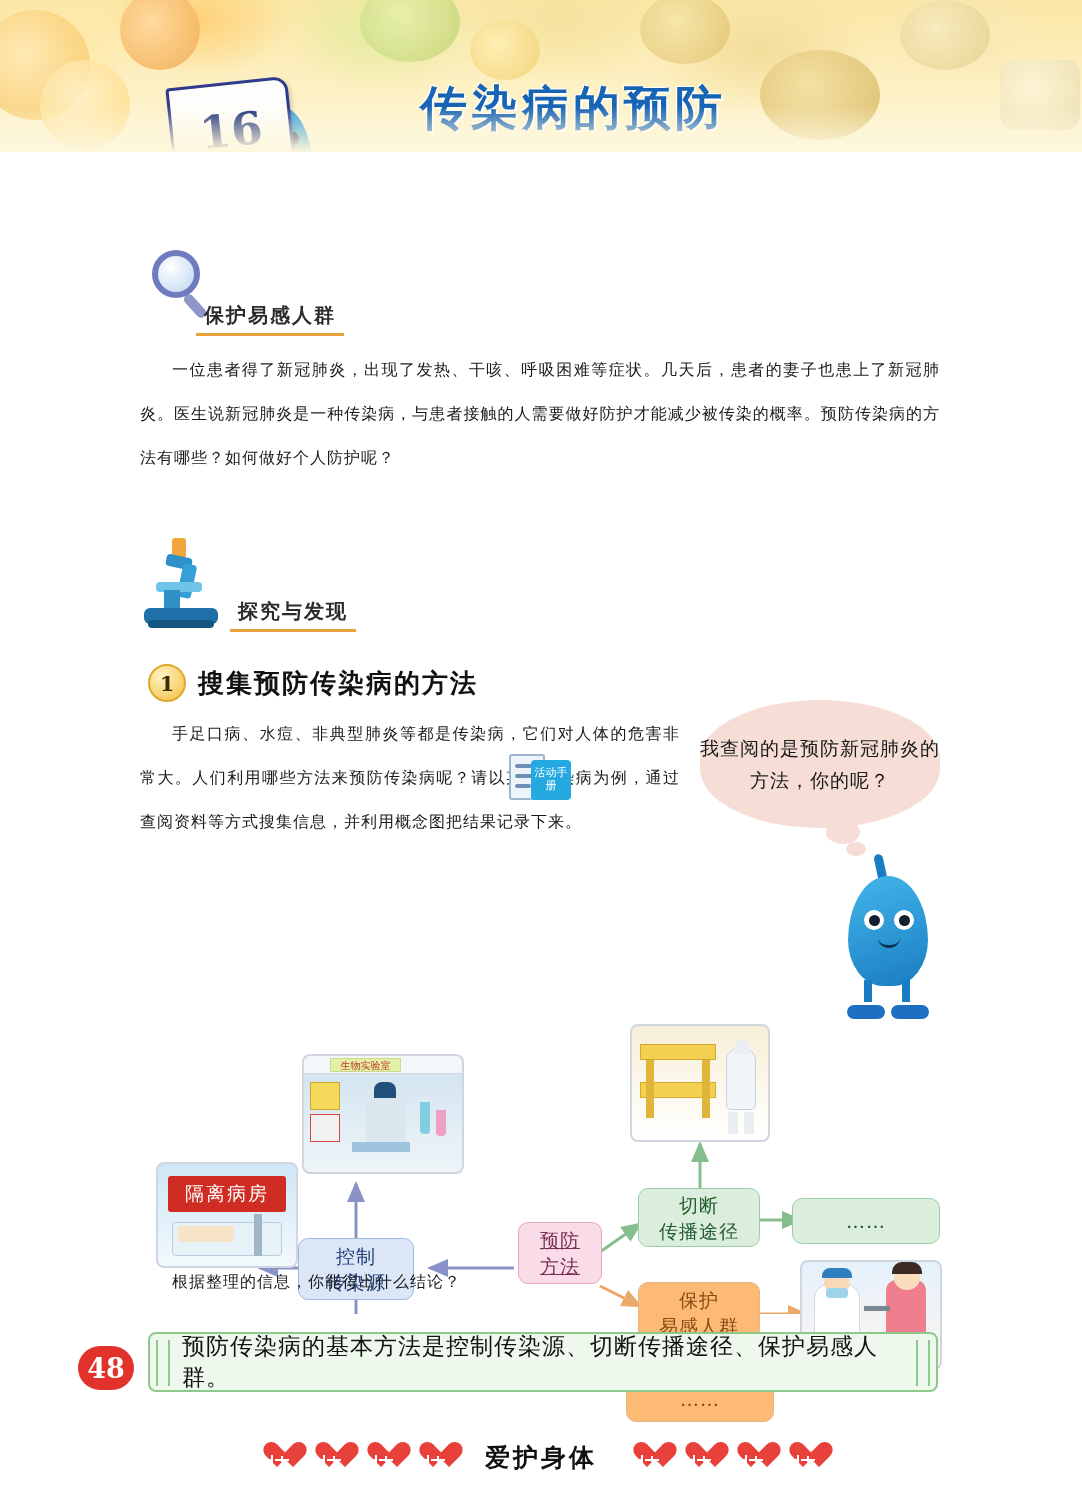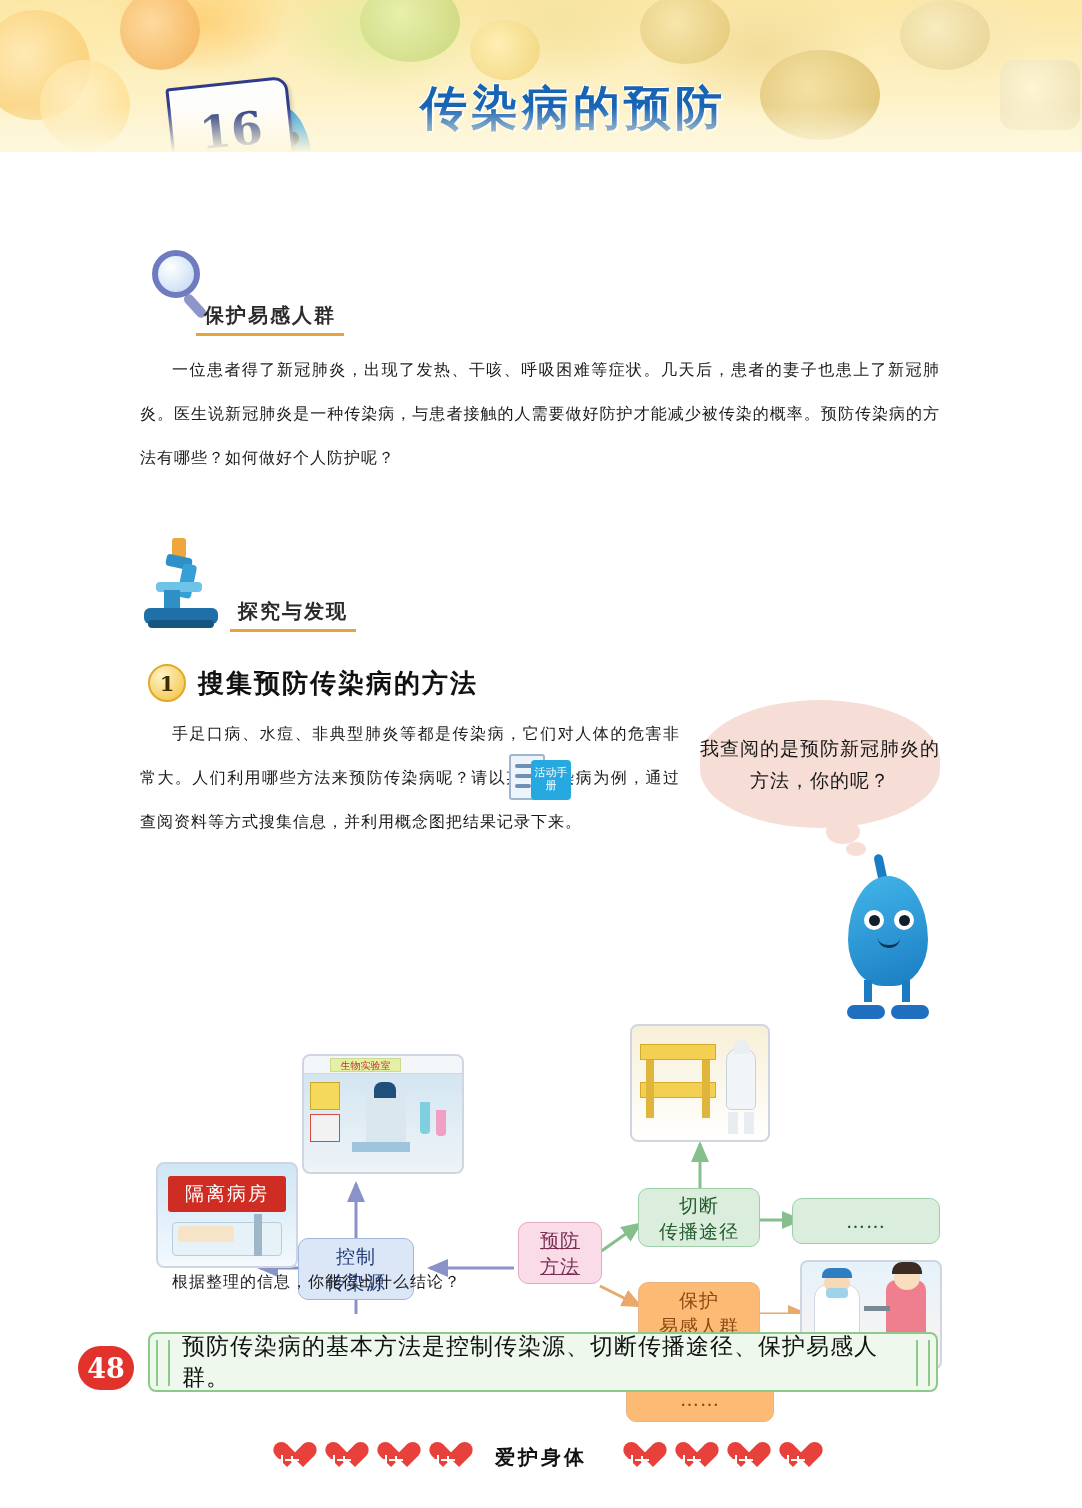--- a/index.html
+++ b/index.html
@@ -171,21 +171,21 @@
   #pagenum {
     position:absolute; left:78px; top:1194px; width:56px; height:44px;
     background:#e2322c; border-radius:26px;
     display:flex; align-items:center; justify-content:center;
     color:#fff; font-family:"DejaVu Serif", serif; font-size:27px; font-weight:bold;
   }
 
   
   #footer { position:absolute; left:0; top:1260px; width:1082px; height:90px;
             display:flex; align-items:center; justify-content:center; gap:22px; }
-  #footer-text { font-family:"DejaVu Serif", serif; font-size:20px; font-weight:bold; color:#111; letter-spacing:3px; margin:0 14px; }
+  #footer-text { font-family:"DejaVu Serif", serif; font-size:25px; font-weight:bold; color:#111; letter-spacing:3px; margin:0 14px; }
   .heart { width:30px; height:28px; position:relative; }
   .heart:before, .heart:after{
     content:""; position:absolute; width:16px; height:24px; background:#e8403a; border-radius:16px 16px 0 0;
   }
   .heart:before{ left:14px; transform:rotate(-45deg); transform-origin:0 100%; }
   .heart:after { left:14px; transform:rotate(45deg); transform-origin:100% 100%; }
   .heart span{ position:absolute; left:4px; top:12px; width:22px; height:8px; z-index:3;
     background:
       linear-gradient(#fff,#fff) 0 4px/4px 2px no-repeat,
       linear-gradient(#fff,#fff) 4px 0/2px 8px no-repeat,

